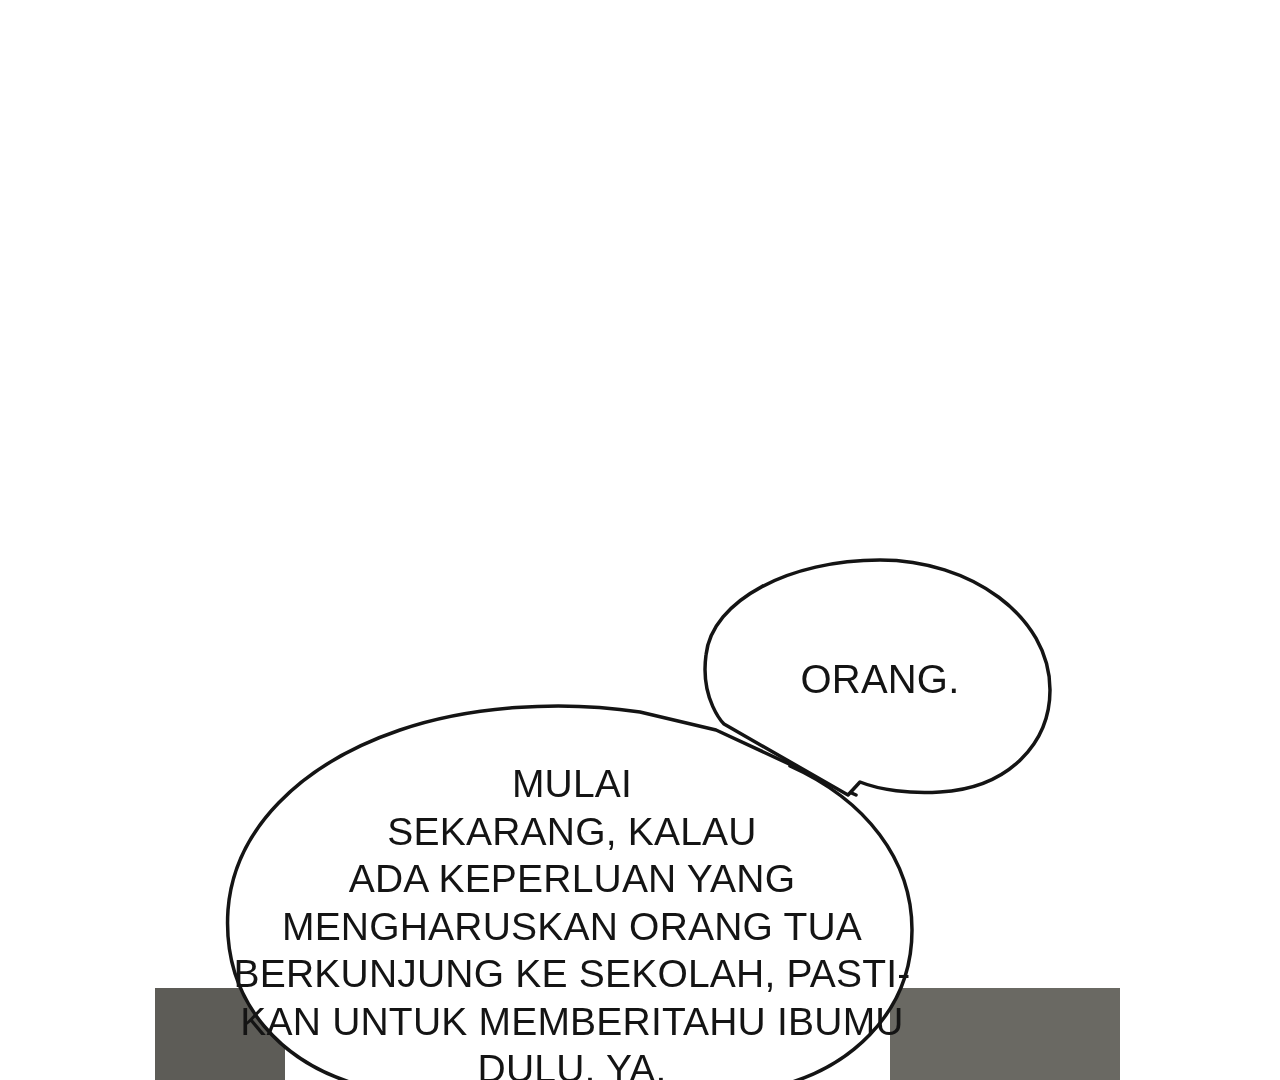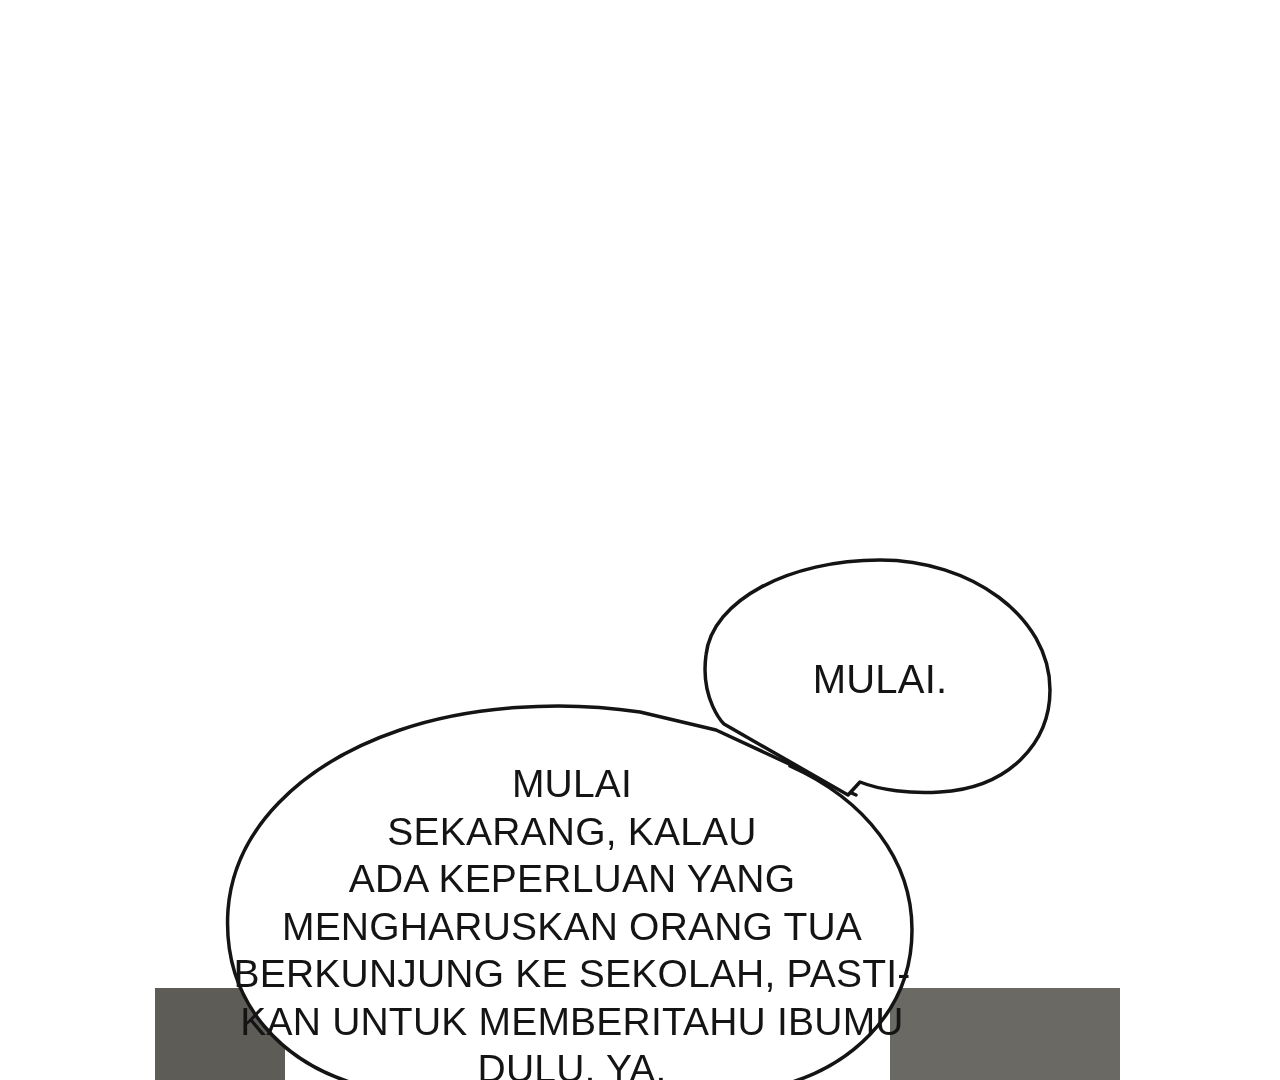--- a/index.html
+++ b/index.html
@@ -100,21 +100,21 @@
     <path d="M 880 560
              C 790 560 712 600 706 655
              C 700 700 724 724 724 724
              L 848 795
              L 860 782
              C 880 790 910 794 940 792
              C 1010 788 1050 742 1050 690
              C 1050 616 970 560 880 560 Z" fill="#ffffff" stroke="#141414" stroke-width="3.5" stroke-linejoin="round"></path>
   </svg>
 
-  <div class="balloon-text" id="bubble-small-text">MULAI.</div>
+  <div class="balloon-text" id="bubble-small-text">ORANG.</div>
 
   <div class="balloon-text" id="bubble-large-text">MULAI
 SEKARANG, KALAU
 ADA KEPERLUAN YANG
 MENGHARUSKAN ORANG TUA
 BERKUNJUNG KE SEKOLAH, PASTI-
 KAN UNTUK MEMBERITAHU IBUMU
 DULU, YA.</div>
 
 </div>

